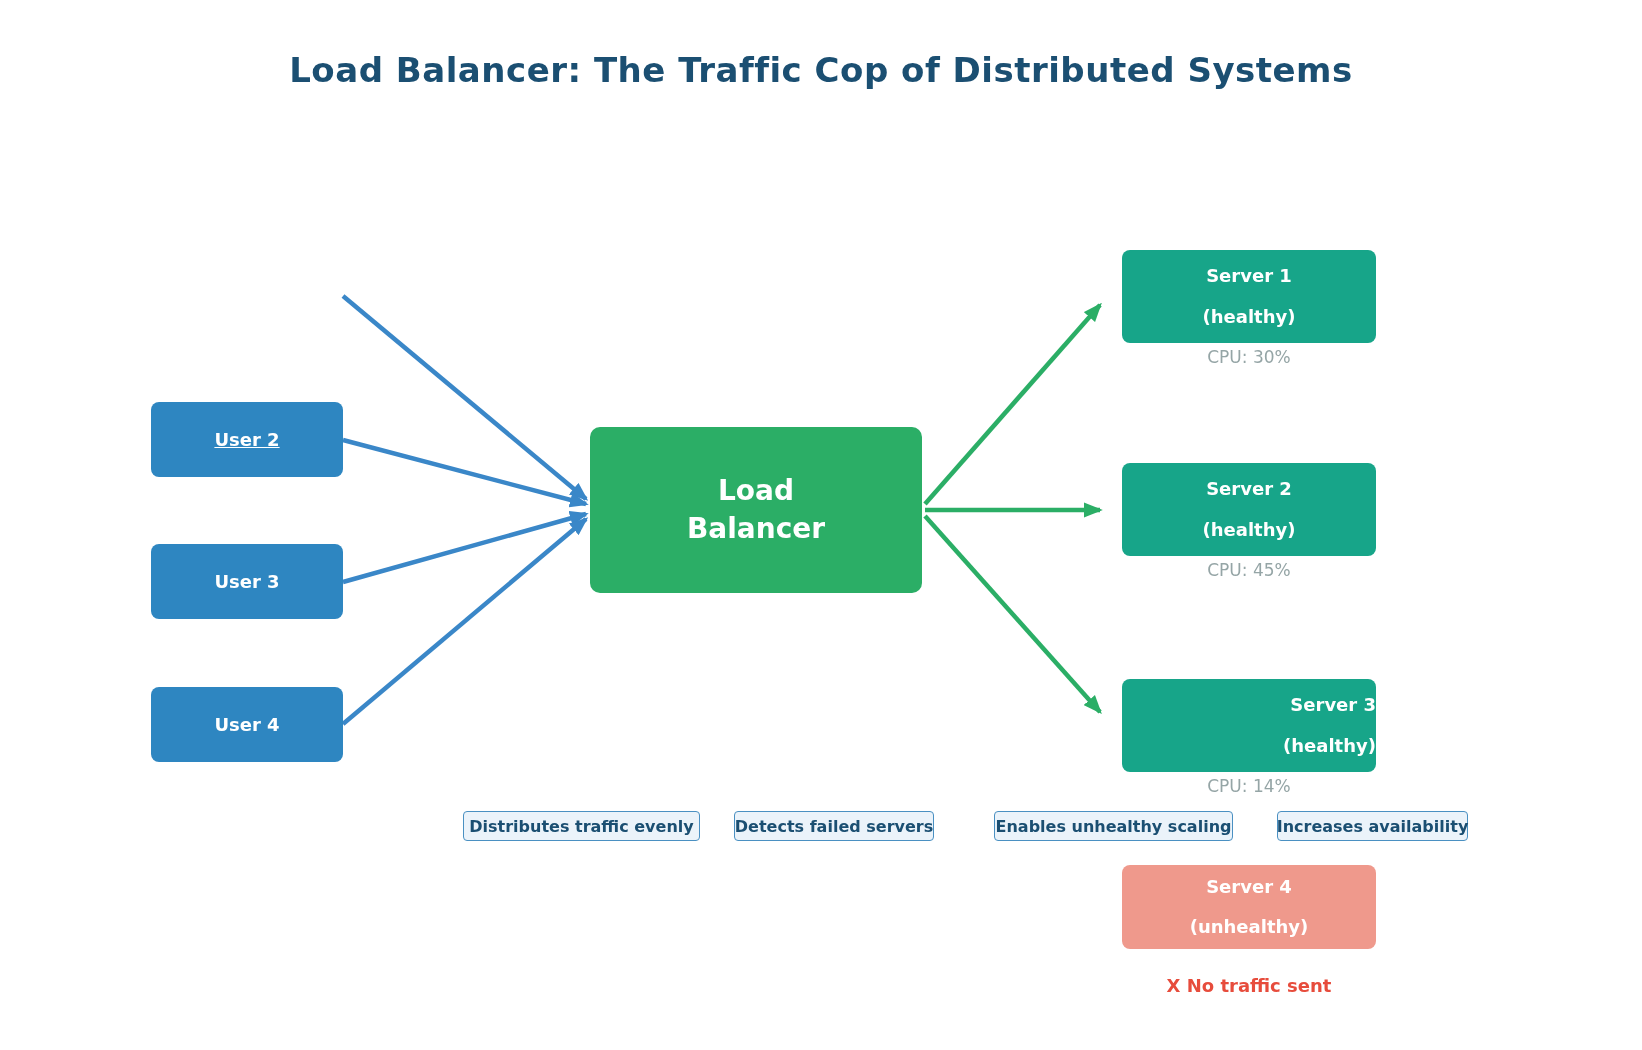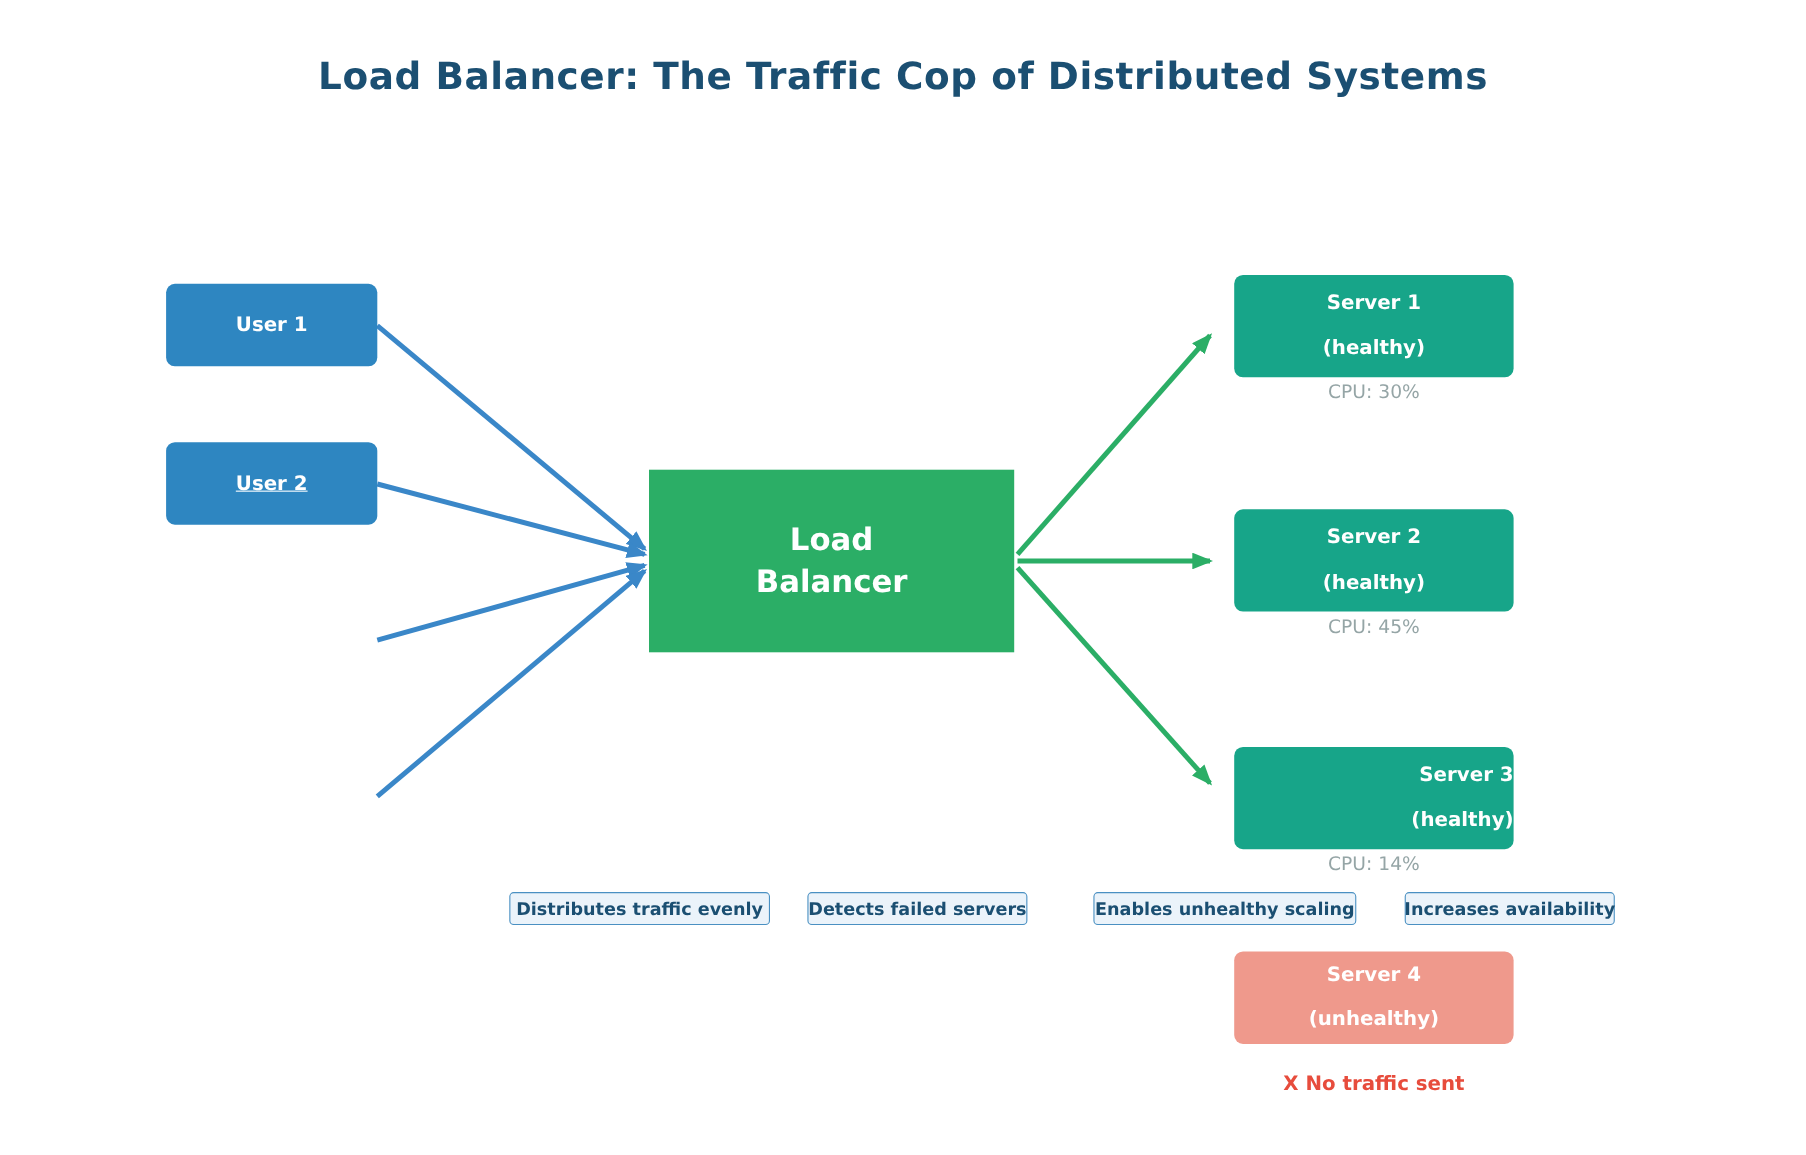--- a/index.html
+++ b/index.html
@@ -50,21 +50,21 @@
   .user-1 { top: 258px; }
   .user-2 { top: 402px; text-decoration: underline; }
   .user-3 { top: 544px; }
   .user-4 { top: 687px; }
   .lb {
     left: 590px;
     top: 427px;
     width: 332px;
     height: 166px;
     background: #2BAE66;
-    border-radius: 0;
+    border-radius: 10px;
     font-size: 28px;
     line-height: 1.35;
     align-items: center;
   }
   .server {
     left: 1122px;
     width: 254px;
     height: 93px;
     background: #17A589;
     border-radius: 8px;
@@ -147,25 +147,28 @@
     </defs>
     <line x1="343" y1="296" x2="586" y2="499" stroke="#3A87C8" stroke-width="4.5" marker-end="url(#arrow-blue)"></line>
     <line x1="343" y1="440" x2="586" y2="504" stroke="#3A87C8" stroke-width="4.5" marker-end="url(#arrow-blue)"></line>
     <line x1="343" y1="582" x2="586" y2="514" stroke="#3A87C8" stroke-width="4.5" marker-end="url(#arrow-blue)"></line>
     <line x1="343" y1="724" x2="586" y2="519" stroke="#3A87C8" stroke-width="4.5" marker-end="url(#arrow-blue)"></line>
     <line x1="925" y1="504" x2="1100" y2="305" stroke="#2BAE66" stroke-width="4.5" marker-end="url(#arrow-green)"></line>
     <line x1="925" y1="510" x2="1100" y2="510" stroke="#2BAE66" stroke-width="4.5" marker-end="url(#arrow-green)"></line>
     <line x1="925" y1="516" x2="1100" y2="712" stroke="#2BAE66" stroke-width="4.5" marker-end="url(#arrow-green)"></line>
   </svg>
 
-  <div class="node user user-1">
-    <span>User 1</span>
-  </div>
   <div class="node user user-2">
     <span>User 2</span>
+  </div>
+  <div class="node user user-3">
+    <span>User 3</span>
+  </div>
+  <div class="node user user-4">
+    <span>User 4</span>
   </div>
 
   <div class="node lb">
     <span>Load</span>
     <span>Balancer</span>
   </div>
 
   <div class="node server server-1">
     <span>Server 1</span>
     <span>(healthy)</span>

